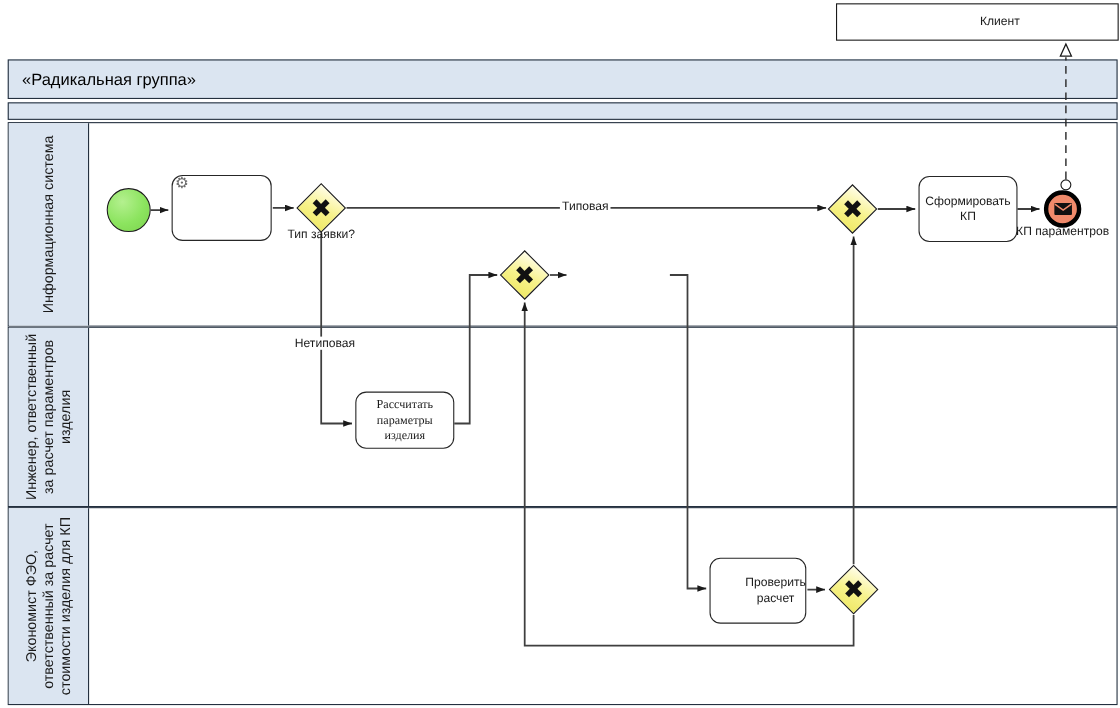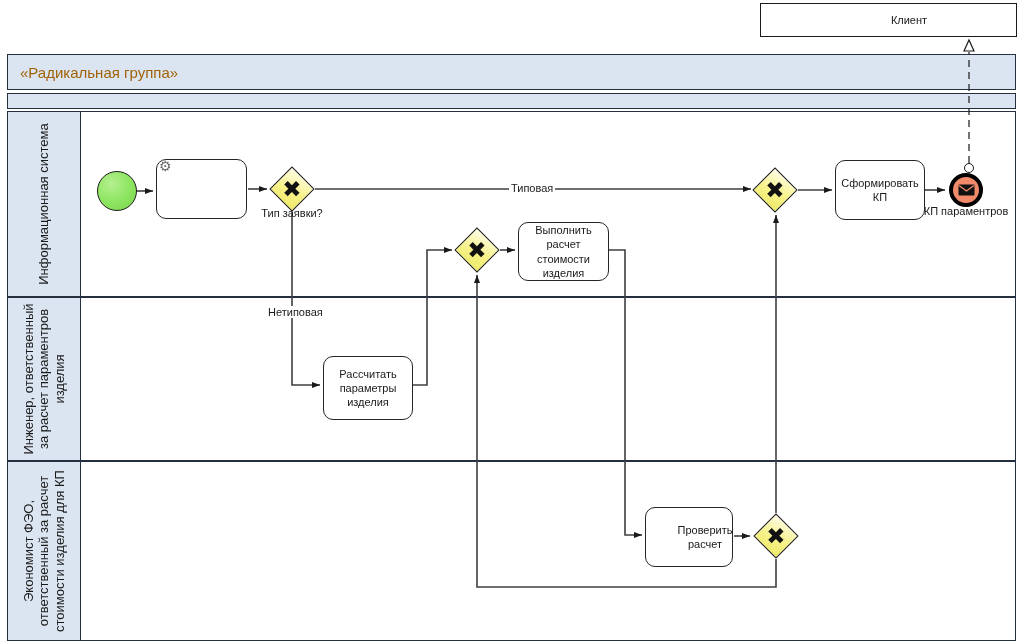--- a/index.html
+++ b/index.html
@@ -8,21 +8,21 @@
   #canvas { position:relative; width:1018px; height:644px; background:#fff; overflow:hidden; }
 
   
   .client-box { position:absolute; left:760px; top:3px; width:257px; height:34px;
     border:1px solid #1a1a1a; background:#fff; display:flex; align-items:center; justify-content:center;
     font-size:11px; z-index:10;padding-left:41px; }
 
   
   .pool-title { position:absolute; left:7px; top:54px; width:1009px; height:36px;
     background:#dbe5f1; border:1px solid #24303f; display:flex; align-items:center;
-    padding-left:12px; font-size:15px; color:#a16207; z-index:1; }
+    padding-left:12px; font-size:15px; color:#000000; z-index:1; }
   .pool-subband { position:absolute; left:7px; top:93px; width:1009px; height:16px;
     background:#dbe5f1; border:1px solid #24303f; z-index:1; }
 
   
   .lane { position:absolute; left:7px; width:1009px; border:1px solid #24303f; background:#fff; z-index:1; }
   .lane-1 { top:111px; height:186px; }
   .lane-2 { top:297px; height:164px; }
   .lane-3 { top:461px; height:180px; }
   .lane-strip { position:absolute; left:0; top:0; bottom:0; width:73px;
     background:#dbe5f1; border-right:1px solid #24303f; }
@@ -120,30 +120,27 @@
     <span class="gear">⚙</span>
   </div>
 
   <div class="gateway" style="left:276px; top:173px;"></div>
   <div class="gw-x" style="left:277px; top:174px;">✖</div>
   <div class="node-label" style="left:250px; top:207px; width:84px;">Тип заявки?</div>
 
   <span class="flow-label" style="left:509px; top:182px;">Типовая</span>
   <span class="flow-label" style="left:266px; top:306px;">Нетиповая</span>
 
-  <div class="task" style="left:323px; top:356px; width:90px; height:64px;">
+  <div class="task" style="left:323px; top:356px; width:90px; height:52px;font-family:Liberation Serif, serif;">
     <span>Рассчитать параметры изделия</span>
   </div>
 
   <div class="gateway" style="left:461px; top:234px;"></div>
   <div class="gw-x" style="left:462px; top:235px;">✖</div>
 
-  <div class="task" style="left:518px; top:222px; width:91px; height:59px;">
-    <span>Выполнить расчет стоимости изделия</span>
-  </div>
 
   <div class="task" style="left:645px; top:507px; width:88px; height:60px;padding-left:37px;">
     <span>Проверить расчет</span>
   </div>
 
   <div class="gateway" style="left:760px; top:520px;"></div>
   <div class="gw-x" style="left:761px; top:521px;">✖</div>
 
   <div class="gateway" style="left:759px; top:174px;"></div>
   <div class="gw-x" style="left:760px; top:175px;">✖</div>

